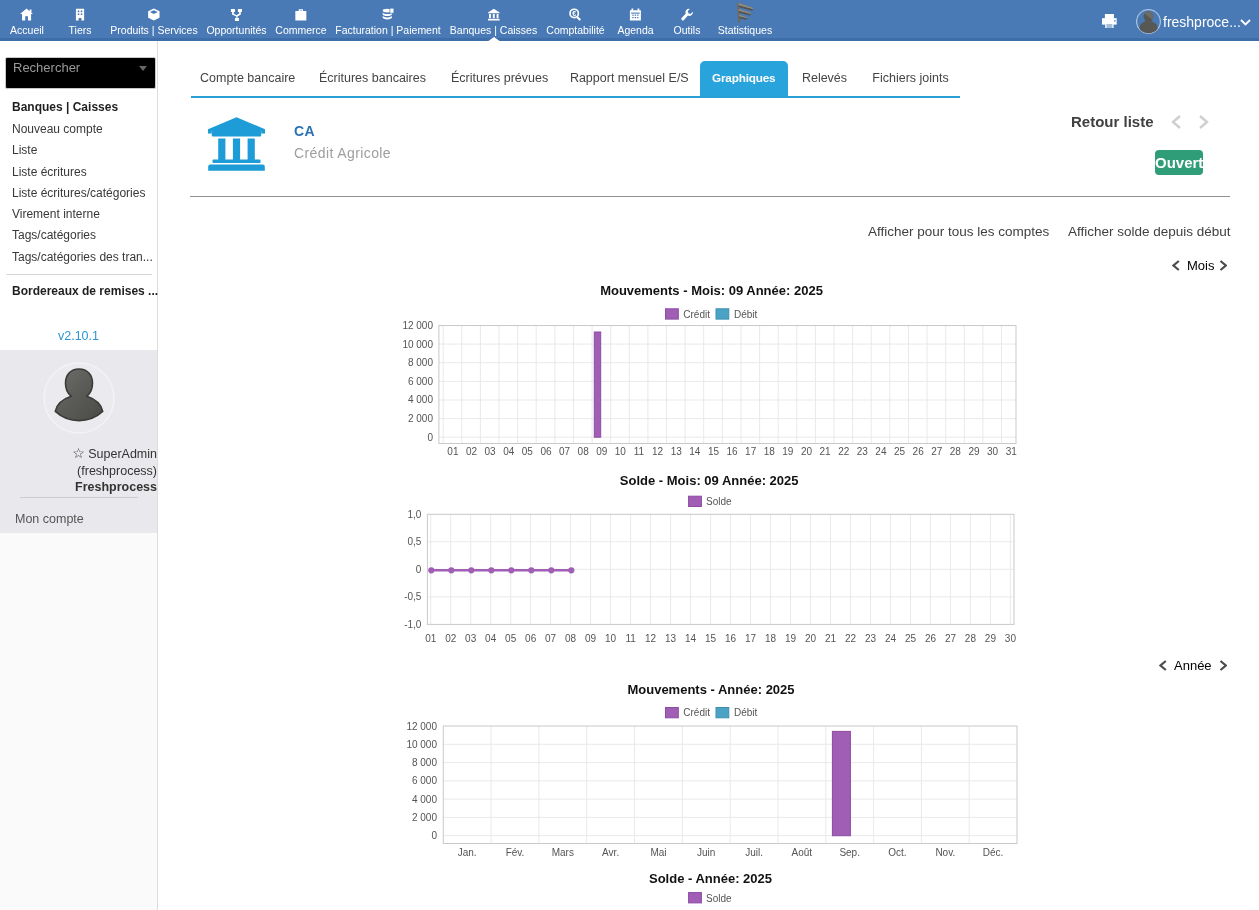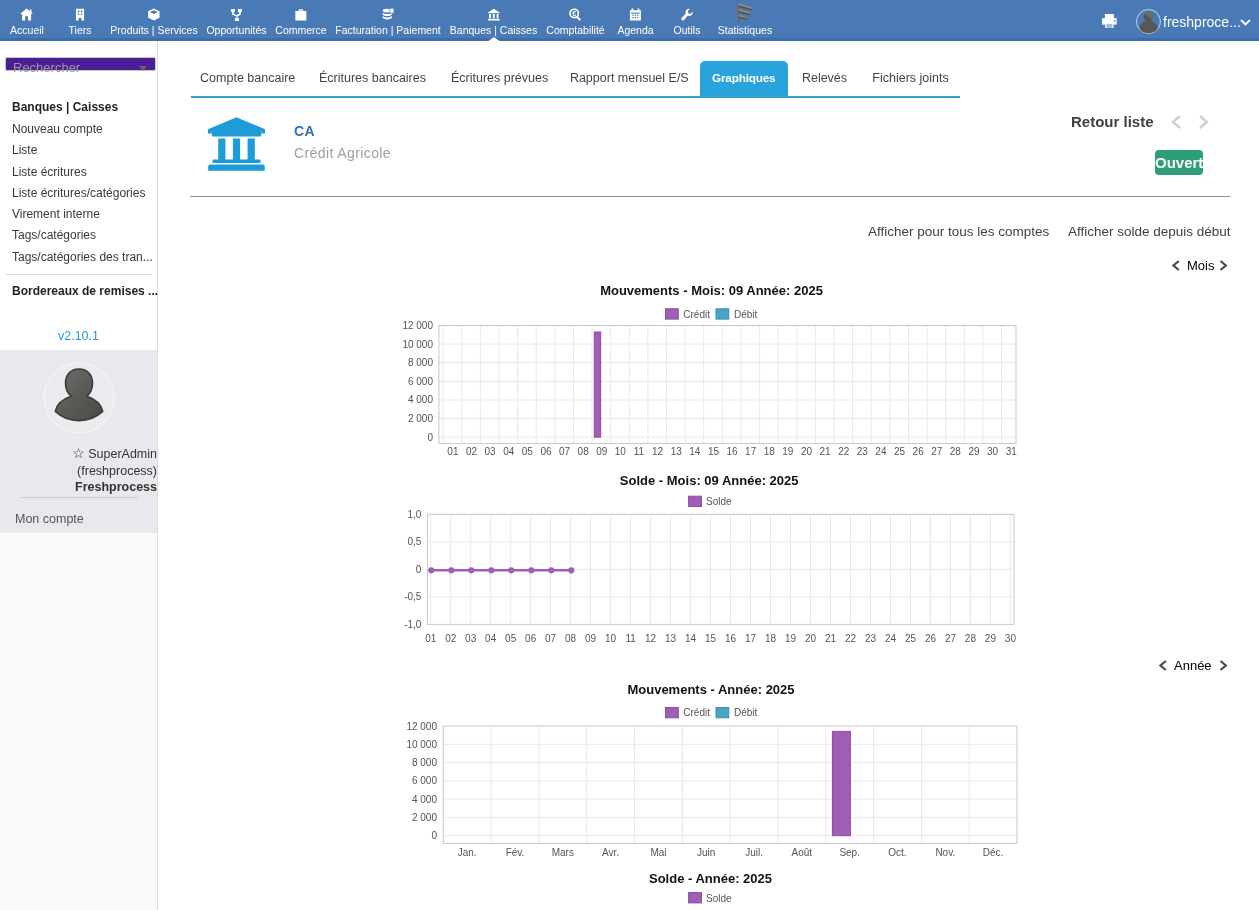--- a/index.html
+++ b/index.html
@@ -12,21 +12,21 @@
 #topstrip{position:absolute;left:0;top:38px;width:1259px;height:3px;background:#3e6ea9}
 .nav{position:absolute;top:0;height:38px;transform:translateX(-50%);text-align:center;color:#fff;white-space:nowrap}
 .nav .icb{height:22px;display:flex;align-items:flex-end;justify-content:center}
 .nav .ic{display:block;margin-bottom:1px}
 .nav .lb{font-size:10.5px;line-height:11px;margin-top:3px;letter-spacing:0}
 #notch{position:absolute;top:37px;width:0;height:0;border-left:7px solid transparent;border-right:7px solid transparent;border-bottom:5px solid #fff;z-index:5}
 
 #side{position:absolute;left:0;top:41px;width:158px;height:869px;background:#fafafa;border-right:1px solid #ddd}
 #sidetop{position:absolute;left:0;top:0;width:157px;height:309px;background:#fff}
 #userbox{position:absolute;left:0;top:309px;width:157px;height:183px;background:#e9e9ed}
-#search{position:absolute;left:5px;top:16px;width:151px;height:14px;border:1px solid #c8c8c8;border-radius:2px;background:#4c1d95;color:#999;font-size:13px;line-height:20px;padding-left:7px}
+#search{position:absolute;left:5px;top:16px;width:151px;height:32px;border:1px solid #c8c8c8;border-radius:2px;background:#000000;color:#999;font-size:13px;line-height:20px;padding-left:7px}
 #search .car{position:absolute;right:8px;top:8px;width:0;height:0;border-left:4px solid transparent;border-right:4px solid transparent;border-top:5px solid #666}
 .sm{position:absolute;left:12px;white-space:nowrap;font-size:12px;color:#383838}
 .smb{font-weight:bold;color:#1f1f1f}
 #vers{position:absolute;left:0;top:288px;width:157px;text-align:center;font-weight:normal;font-size:12.5px;color:#2b96d4}
 </style></head><body>
 <div id="page">
 
 <div id="topbar">
 <div class="nav" style="left:27px">
         <div class="icb">

